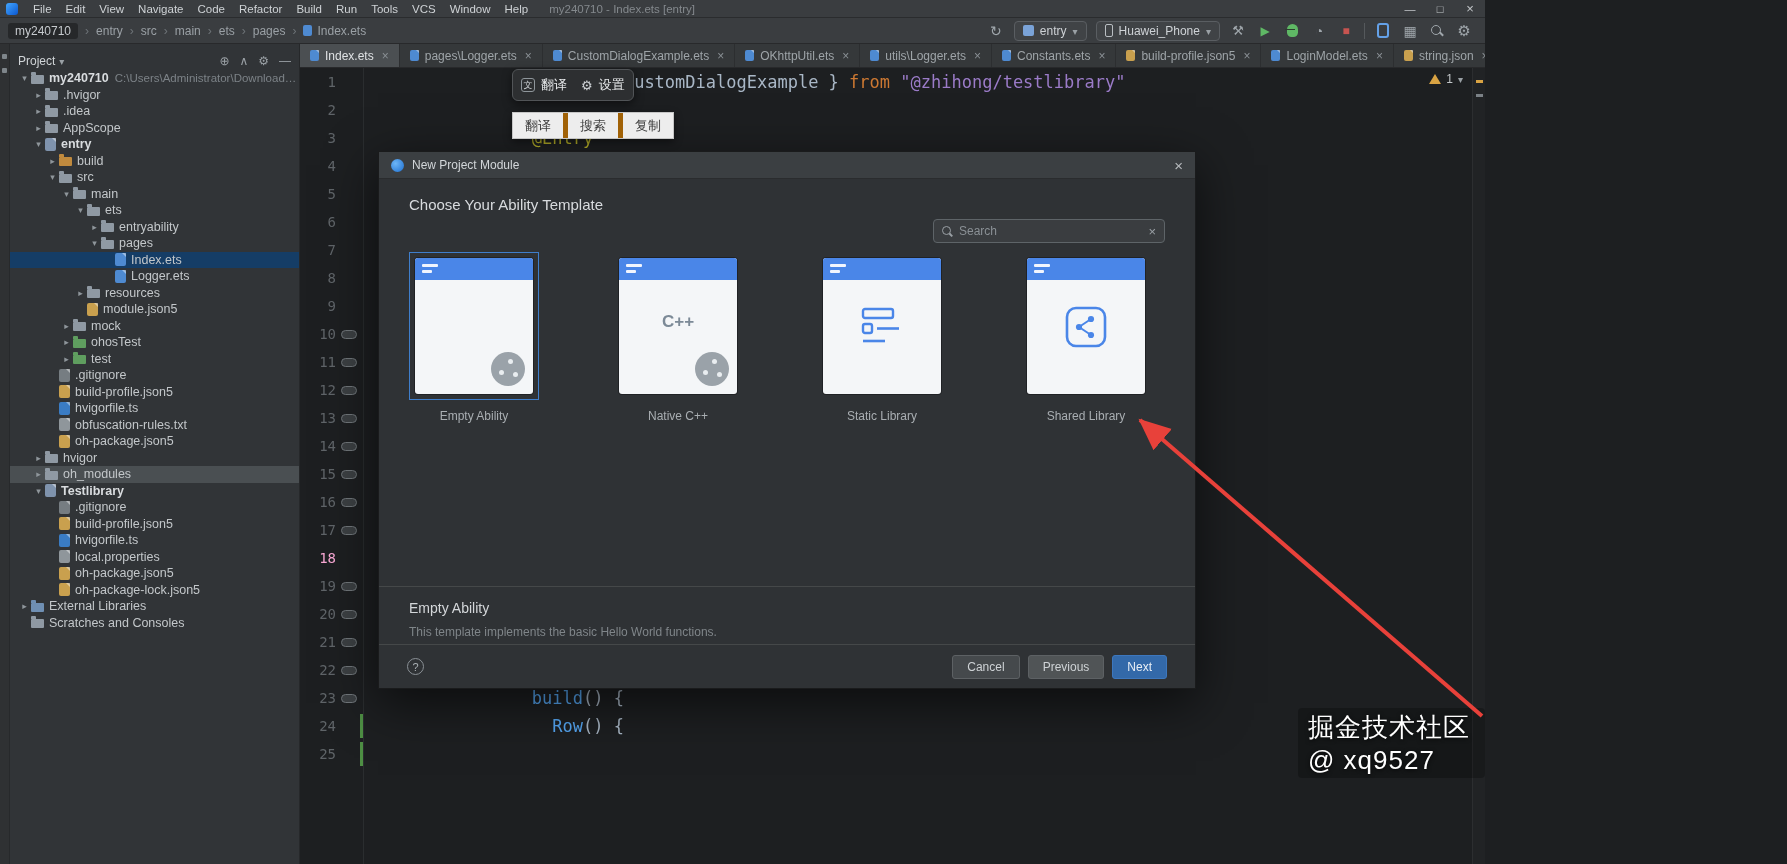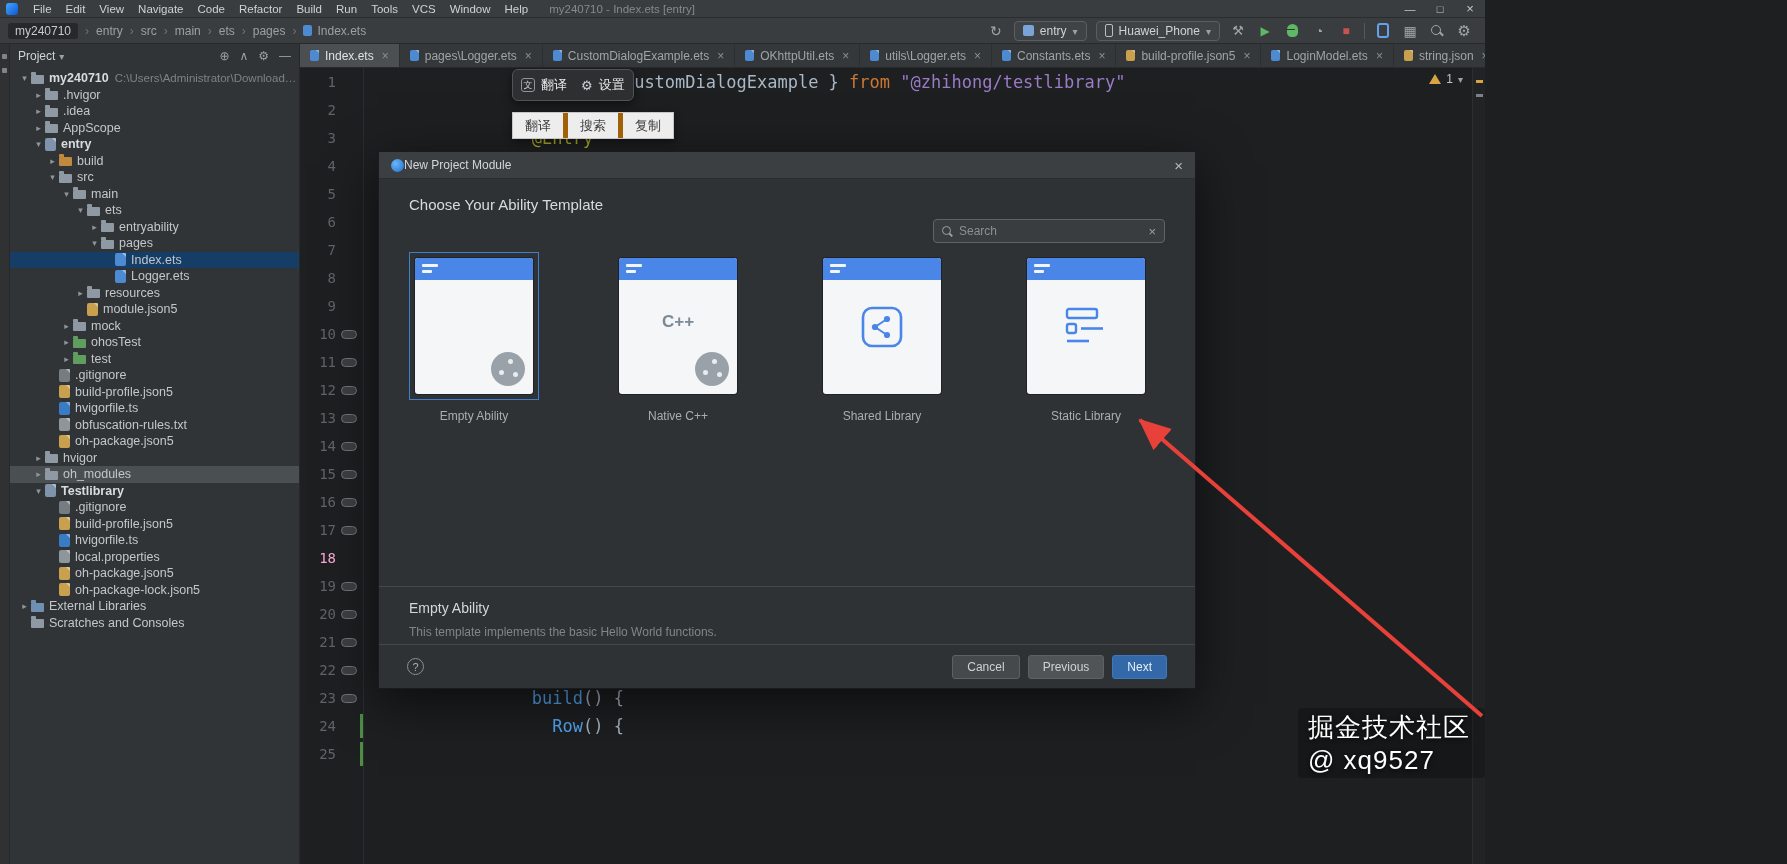--- a/index.html
+++ b/index.html
@@ -46,21 +46,21 @@
   .dd-ic.phone{width:8px;height:13px;border:1.5px solid #b9bec2;border-radius:2px}
   .caret::before{content:"▾";color:#9aa0a5;font-size:10px}
 
   
   .main-row{display:flex;height:820px}
   .lstripe{width:10px;background:#2f3133;border-right:1px solid #27292b;display:flex;flex-direction:column;align-items:center;padding-top:10px;gap:9px;flex:none}
   .lstripe .sdot{width:5px;height:5px;background:#7e858a;border-radius:1px}
 
   
   .project{width:290px;background:#313437;border-right:1px solid #26282a;display:flex;flex-direction:column;flex:none}
-  .proj-head{height:24px;display:flex;align-items:center;padding:0 8px;font-size:12px;color:#d0d4d7;gap:4px;flex:none}
+  .proj-head{height:24px;display:flex;align-items:flex-end;padding:0 8px;font-size:12px;color:#d0d4d7;gap:4px;flex:none}
   .ph-icons{margin-left:auto;display:flex;gap:10px;color:#9aa0a5;font-size:12px}
   .phi{cursor:default}
   .phi.locate::before{content:"⊕"} .phi.collapse::before{content:"∧"} .phi.settings::before{content:"⚙"} .phi.hide::before{content:"—"}
   .tree{flex:1;overflow:hidden;font-size:12.5px;padding-top:2px}
   .trow{height:16.5px;display:flex;align-items:center;padding-left:calc(8px + var(--lv,0)*14px);color:#c3c7ca;white-space:nowrap;min-width:0}
   .trow.selected{background:#153d66}
   .trow.hover{background:#4a4f52}
   .trow.bold .tlabel{font-weight:bold;color:#d9dcdf}
   .chev{width:13px;flex:none;color:#8f969b;font-size:9px;text-align:center}
   .trow.chev-exp .chev::before{content:"▾"}
@@ -120,21 +120,21 @@
   .p-ic-translate::before{content:"文"}
   .p-ic-gear::before{content:"⚙";color:#cfd3d6;font-size:13px}
   .pop2{position:absolute;left:512px;top:112px;height:27px;background:#ededed;border:1px solid #c6c6c6;display:flex;align-items:stretch;z-index:40;box-shadow:0 3px 8px rgba(0,0,0,.45);font-size:13px;color:#3c3c3c}
   .pop2-item{display:flex;align-items:center;padding:0 12px}
   .pop2-item + .pop2-item{border-left:5px solid #a16207}
 
   
   .dialog{position:absolute;left:378px;top:151px;width:818px;height:538px;background:#2f3235;border:1px solid #1a1b1c;box-shadow:0 14px 48px rgba(0,0,0,.6);z-index:30}
   .dlg-head{height:27px;background:#3b3f42;border-bottom:1px solid #2a2c2e;display:flex;align-items:center;padding:0 12px}
   .dlg-ico{width:13px;height:13px;border-radius:50%;background:radial-gradient(circle at 35% 35%,#6db5f5,#1d6fd0)}
-  .dlg-title{font-size:12px;color:#d2d6d9}
+  .dlg-title{margin-left:8px;font-size:12px;color:#d2d6d9}
   .dlg-close{margin-left:auto;color:#b6babd;font-size:15px;line-height:1}
   .dlg-close::before{content:"×"}
   .dlg-heading{position:absolute;top:44px;left:30px;font-size:15px;color:#d8dbde}
   .dlg-search{position:absolute;top:67px;right:30px;width:232px;height:24px;background:#3a3d40;border:1px solid #5e6468;border-radius:4px;display:flex;align-items:center;padding:0 8px;gap:6px}
   .mag{width:11px;height:11px;position:relative;flex:none}
   .mag::before{content:"";position:absolute;left:0;top:0;width:7px;height:7px;border:1.5px solid #9aa0a5;border-radius:50%}
   .mag::after{content:"";position:absolute;left:7px;top:8px;width:4px;height:1.5px;background:#9aa0a5;transform:rotate(45deg)}
   .search-input{flex:1;background:transparent;border:none;outline:none;color:#d5d8da;font-size:12px;font-family:"Liberation Sans",sans-serif;min-width:0}
   .search-input::placeholder{color:#8a9095}
   .clr{color:#9aa0a5;font-size:13px}
@@ -962,58 +962,58 @@
                 <i class="d2"></i>
               </span>
               <span class="cpp">C++</span>
               <span class="molecule"></span>
 
             </div>
           </div>
           <div class="card-label">Native C++</div>
         </div>
 
+        <div class="card static">
+          <div class="thumb-wrap">
+            <div class="thumb">
+              <span class="th-head">
+                <i class="d1"></i>
+                <i class="d2"></i>
+              </span>
+
+              <svg class="list-ic" width="44" height="42" viewBox="0 0 44 42">
+                <rect x="3" y="3" width="30" height="9" rx="2" fill="none" stroke="#4a86e8" stroke-width="2.4"></rect>
+                <rect x="3" y="18" width="9" height="9" rx="2" fill="none" stroke="#4a86e8" stroke-width="2.4"></rect>
+                <path d="M17,22.5 H39" stroke="#4a86e8" stroke-width="2.6"></path>
+                <path d="M3,35 H25" stroke="#4a86e8" stroke-width="2.6"></path>
+              </svg>
+            </div>
+          </div>
+          <div class="card-label">Static Library</div>
+        </div>
+
         <div class="card shared">
           <div class="thumb-wrap">
             <div class="thumb">
               <span class="th-head">
                 <i class="d1"></i>
                 <i class="d2"></i>
               </span>
 
               <svg class="share-ic" width="42" height="42" viewBox="0 0 42 42">
                 <rect x="2" y="2" width="38" height="38" rx="9" fill="none" stroke="#4a86e8" stroke-width="2.6"></rect>
                 <circle cx="26" cy="13" r="3.1" fill="#4a86e8"></circle>
                 <circle cx="14" cy="21" r="3.1" fill="#4a86e8"></circle>
                 <circle cx="26" cy="29" r="3.1" fill="#4a86e8"></circle>
                 <path d="M14,21 L26,13 M14,21 L26,29" stroke="#4a86e8" stroke-width="2"></path>
               </svg>
 
             </div>
           </div>
           <div class="card-label">Shared Library</div>
-        </div>
-
-        <div class="card static">
-          <div class="thumb-wrap">
-            <div class="thumb">
-              <span class="th-head">
-                <i class="d1"></i>
-                <i class="d2"></i>
-              </span>
-
-              <svg class="list-ic" width="44" height="42" viewBox="0 0 44 42">
-                <rect x="3" y="3" width="30" height="9" rx="2" fill="none" stroke="#4a86e8" stroke-width="2.4"></rect>
-                <rect x="3" y="18" width="9" height="9" rx="2" fill="none" stroke="#4a86e8" stroke-width="2.4"></rect>
-                <path d="M17,22.5 H39" stroke="#4a86e8" stroke-width="2.6"></path>
-                <path d="M3,35 H25" stroke="#4a86e8" stroke-width="2.6"></path>
-              </svg>
-            </div>
-          </div>
-          <div class="card-label">Static Library</div>
         </div>
 
     </div>
     <div class="dlg-div1"></div>
     <div class="detail">
       <div class="detail-title">Empty Ability</div>
       <div class="detail-desc">This template implements the basic Hello World functions.</div>
     </div>
     <div class="dlg-footer">
       <span class="help"></span>

